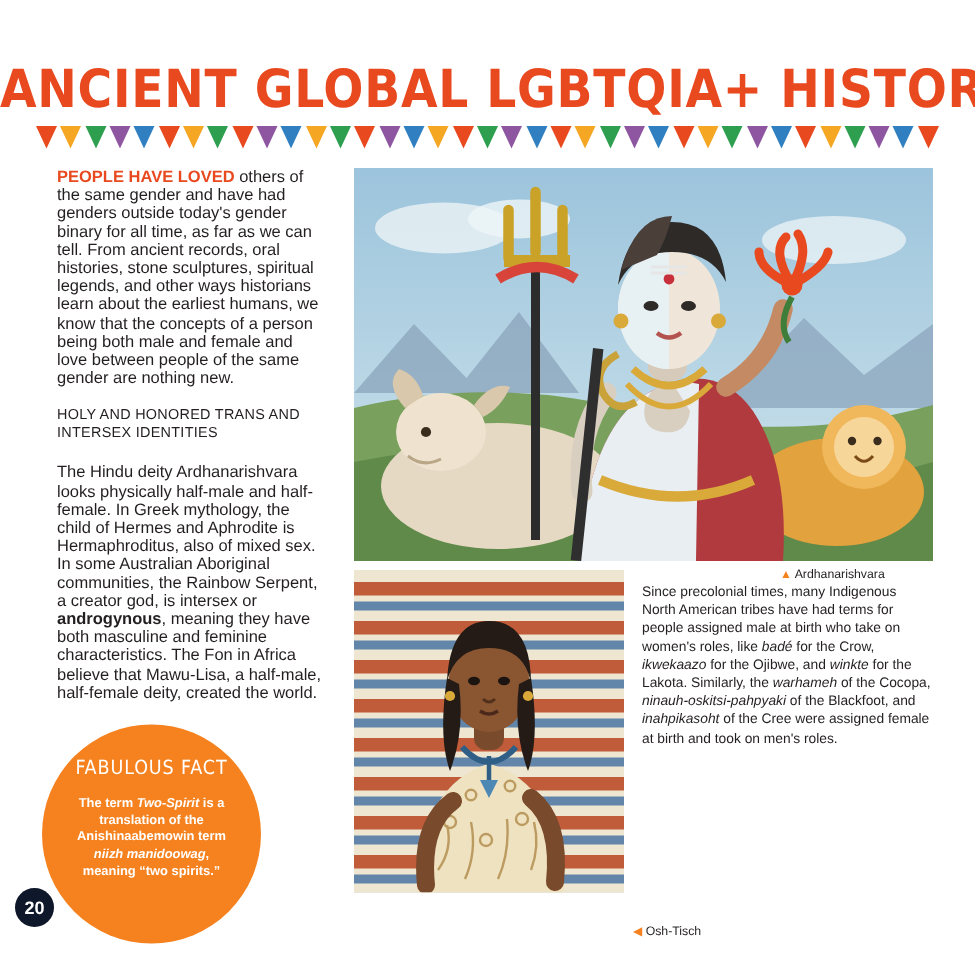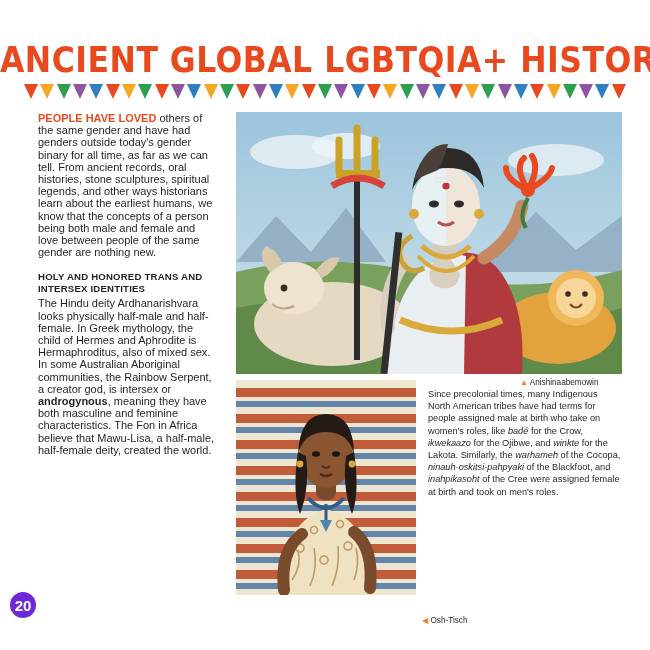--- a/index.html
+++ b/index.html
@@ -83,23 +83,23 @@
     text-align: left;
   }
   .body-text .lead {
     font-weight: bold;
     color: #e8491f;
     text-transform: uppercase;
   }
   .subhead {
     font-size: 9.6px;
     line-height: 11.5px;
-    font-weight: bold;
+    font-weight: normal;
     text-transform: uppercase;
-    margin: 13px 0 3px 0;
+    margin: 13px 0 15px 0;
     color: #231f20;
     letter-spacing: 0.2px;
   }
   .ital { font-style: italic; }
   .bold { font-weight: bold; }
 
   
   .fact-circle {
     position: absolute;
     left: 28px;
@@ -127,23 +127,23 @@
   }
 
   
   .page-num {
     position: absolute;
     left: 10px;
     top: 592px;
     width: 26px;
     height: 26px;
     border-radius: 50%;
-    background: #6d28d9;
+    background: #0f172a;
     color: #ffffff;
-    font-size: 15px;
+    font-size: 12px;
     font-weight: bold;
     display: flex;
     align-items: center;
     justify-content: center;
   }
 
   
   .img-main {
     position: absolute;
     left: 236px;
@@ -248,20 +248,26 @@
   <div class="left-col">
     <p class="body-text">
       <span class="lead">People have loved</span><span> others of the same gender and have had genders outside today's gender binary for all time, as far as we can tell. From ancient records, oral histories, stone sculptures, spiritual legends, and other ways historians learn about the earliest humans, we know that the concepts of a person being both male and female and love between people of the same gender are nothing new.</span>
     </p>
     <div class="subhead">Holy and Honored Trans and Intersex Identities</div>
     <p class="body-text">
       <span>The Hindu deity Ardhanarishvara looks physically half-male and half-female. In Greek mythology, the child of Hermes and Aphrodite is Hermaphroditus, also of mixed sex. In some Australian Aboriginal communities, the Rainbow Serpent, a creator god, is intersex or </span><span class="bold">androgynous</span><span>, meaning they have both masculine and feminine characteristics. The Fon in Africa believe that Mawu-Lisa, a half-male, half-female deity, created the world.</span>
     </p>
   </div>
 
+  <div class="fact-circle">
+    <div class="fact-title">Fabulous Fact</div>
+    <div class="fact-body">
+      <span>The term </span><span class="ital">Two-Spirit</span><span> is a translation of the Anishinaabemowin term </span><span class="ital">niizh manidoowag</span><span>, meaning “two spirits.”</span>
+    </div>
+  </div>
 
   <div class="page-num">20</div>
 
   <div class="img-main">
     <svg width="386" height="262" viewBox="0 0 386 262" role="img">
       <defs>
         <linearGradient id="sky" x1="0" y1="0" x2="0" y2="1">
           <stop offset="0%" stop-color="#9cc4dc"></stop>
           <stop offset="60%" stop-color="#bcd8e6"></stop>
           <stop offset="100%" stop-color="#d7e6ec"></stop>
@@ -346,21 +352,21 @@
         <path d="M164 208 q52 22 102 0" stroke="#d9a93a" stroke-width="7" fill="none"></path>
 
         <path d="M176 124 q-18 10 -10 26 q8 14 22 6" stroke="#caa23a" stroke-width="5" fill="none"></path>
       </g>
 
       <rect x="152" y="120" width="7" height="142" fill="#2f2f2f" transform="rotate(6 155 190)"></rect>
     </svg>
   </div>
   <div class="cap cap-main">
     <span class="arrow">▲</span>
-    <span>Anishinaabemowin</span>
+    <span>Ardhanarishvara</span>
   </div>
 
   <div class="img-portrait">
     <svg width="180" height="215" viewBox="0 0 180 215" role="img">
       <rect x="0" y="0" width="180" height="215" fill="#e8dcc6"></rect>
 
       <g>
         <rect x="0" y="0" width="180" height="215" fill="#efe6d2"></rect>
         <g fill="#b8441f" opacity="0.85">
           <rect x="0" y="8" width="180" height="9"></rect>

